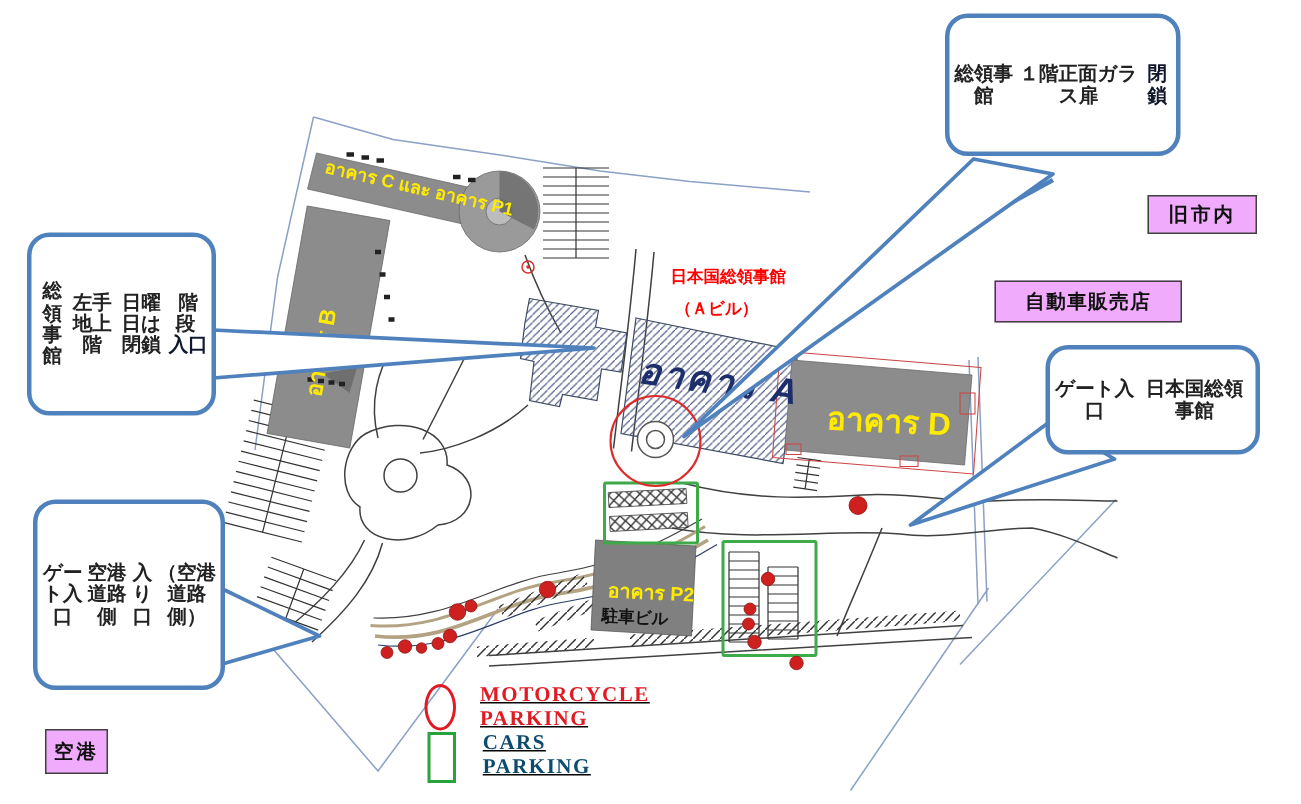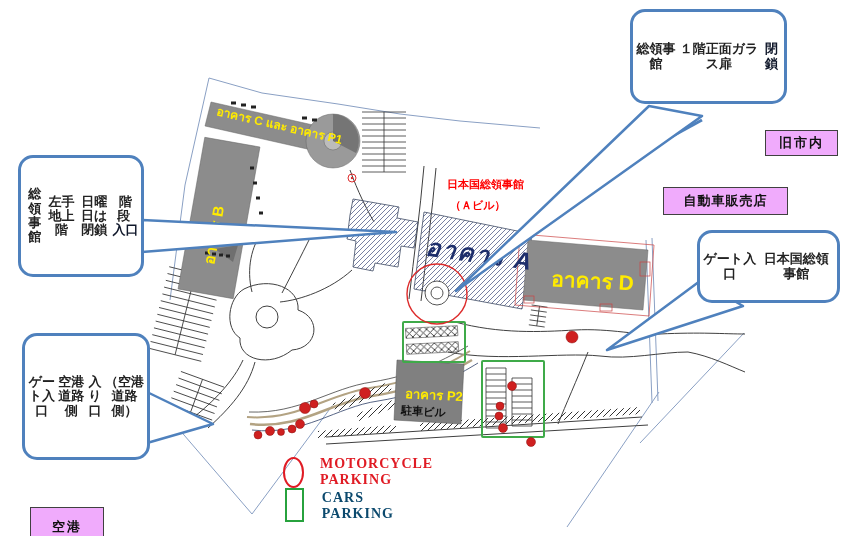--- a/index.html
+++ b/index.html
@@ -6,21 +6,21 @@
   body{font-family:"Liberation Sans","DejaVu Sans",sans-serif;}
   #stage{position:relative;width:867px;height:536px;background:#fff;overflow:hidden;}
   #map-svg{position:absolute;left:0;top:0;z-index:1;}
   .callout{position:absolute;z-index:3;background:#fff;border:3px solid #4f81bd;border-radius:15px;
     display:flex;justify-content:space-evenly;align-items:center;
     text-align:center;font-weight:bold;font-size:13px;color:#222;line-height:1.1;padding:4px 2px;box-sizing:border-box;}
   .callout .red{color:#0f172a;}
   .plainbox{position:absolute;z-index:3;background:#f0abfc;border:1px solid #404040;
     display:flex;align-items:center;justify-content:center;font-weight:bold;font-size:13px;color:#111;box-sizing:border-box;letter-spacing:2px;}
   .legend{position:absolute;z-index:3;}
-  .legend-row{position:absolute;display:flex;align-items:flex-end;}
+  .legend-row{position:absolute;display:flex;align-items:flex-start;text-decoration:underline;}
   .legend-circle{width:27px;height:27px;border:2px solid #e01b24;border-radius:50%;background:transparent;}
   .legend-square{width:23px;height:30px;border:2px solid #27a23d;background:transparent;}
   .legend-label{font-family:"Liberation Serif","DejaVu Serif",serif;font-weight:bold;font-size:14px;letter-spacing:1px;word-spacing:6px;}
   .legend-label.moto{color:#e01b24;}
   .legend-label.cars{color:#0c4a6e;}
 </style>
 </head>
 <body>
 
 <div id="stage">
@@ -204,21 +204,21 @@
     <span>入り口</span>
     <span>（空港道路側）</span>
   </div>
 
   <div class="plainbox" style="left:765px;top:130px;width:73px;height:26px;">
       <span>旧市内</span>
     </div>
   <div class="plainbox" style="left:663px;top:187px;width:125px;height:28px;letter-spacing:1px;font-family:Liberation Serif, serif;">
       <span>自動車販売店</span>
     </div>
-  <div class="plainbox" style="left:30px;top:507px;width:74px;height:30px;align-items:flex-end;">
+  <div class="plainbox" style="left:30px;top:486px;width:42px;height:30px;">
       <span>空港</span>
     </div>
 
   <div class="legend">
     <div class="legend-row" style="left:283px;top:456px;">
       <div class="legend-circle"></div>
       <div class="legend-label moto" style="margin-left:16px;">MOTORCYCLE PARKING</div>
     </div>
     <div class="legend-row" style="left:285px;top:488px;">
       <div class="legend-square"></div>

